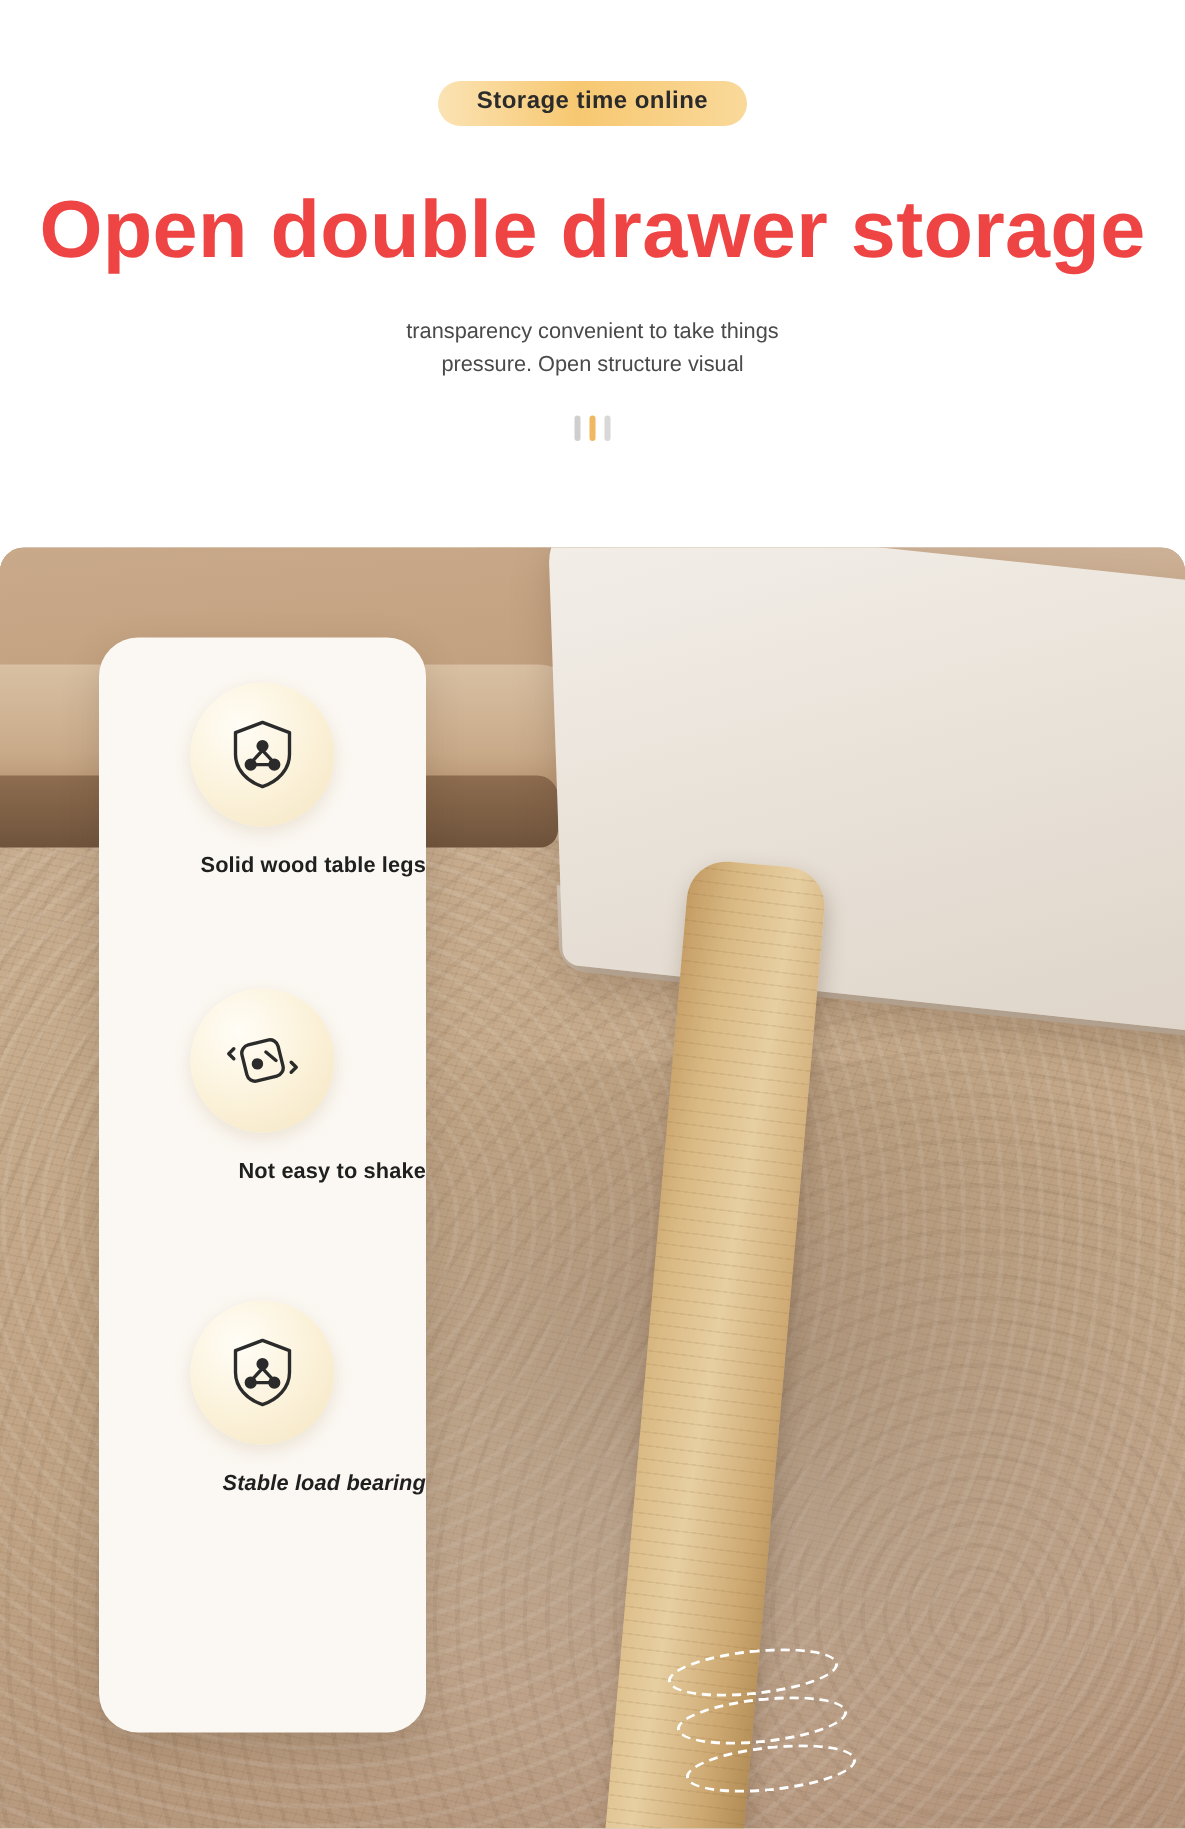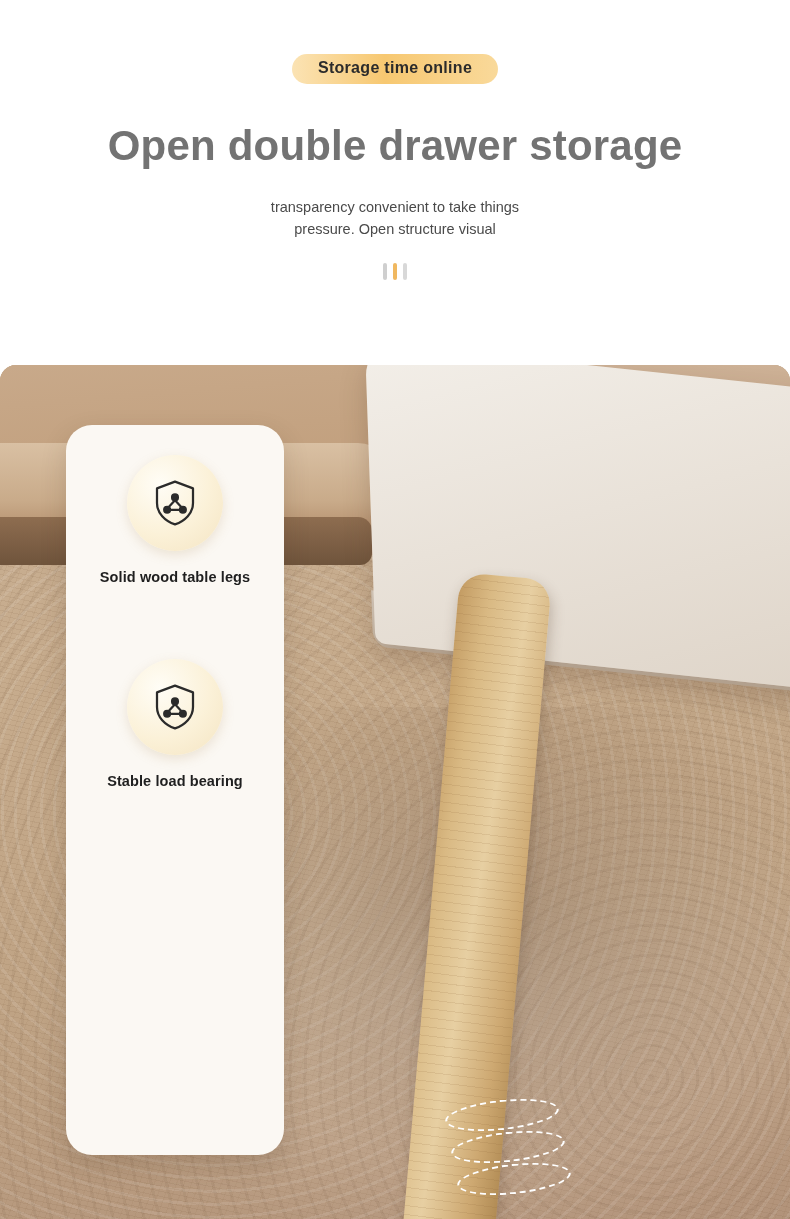--- a/index.html
+++ b/index.html
@@ -35,23 +35,23 @@
     background: linear-gradient(90deg, #fbe3b4 0%, #f7c871 45%, #f9d99a 100%);
     color: #2b2b2b;
     font-size: 16px;
     font-weight: bold;
     letter-spacing: 0.3px;
     line-height: 1;
   }
 
   .main-title {
     margin-top: 38px;
-    font-size: 42px;
+    font-size: 54px;
     font-weight: bold;
-    color: #737373;
+    color: #ef4444;
     letter-spacing: 0.2px;
   }
 
   .subtitle {
     margin-top: 26px;
     font-size: 14.5px;
     line-height: 1.55;
     color: #4a4a4a;
     font-weight: 500;
   }
@@ -219,21 +219,21 @@
     border-radius: 26px;
     box-shadow: 0 10px 26px rgba(70,48,30,0.18);
     display: flex;
     flex-direction: column;
     align-items: center;
     padding-top: 26px;
     box-sizing: border-box;
   }
   .feature {
     width: 100%;
-    text-align: center;
+    text-align: right;
     margin-bottom: 40px;
   }
   .feature .circle {
     width: 96px;
     height: 96px;
     margin: 0 auto 18px auto;
     border-radius: 50%;
     background: radial-gradient(circle at 34% 30%, #fffdf6 0%, #fbf1d8 55%, #f4e4c2 100%);
     box-shadow: 0 4px 12px rgba(180,150,100,0.22);
     display: flex;
@@ -303,20 +303,32 @@
             <path d="M24 5 L40 11 V24 C40 33 33 40 24 43 C15 40 8 33 8 24 V11 Z"></path>
             <circle cx="24" cy="19" r="2.6" fill="#2b2b2b"></circle>
             <circle cx="17" cy="30" r="2.6" fill="#2b2b2b"></circle>
             <circle cx="31" cy="30" r="2.6" fill="#2b2b2b"></circle>
             <path d="M24 21.6 L17.8 28.2 M24 21.6 L30.2 28.2 M19.6 30 H28.4"></path>
           </svg>
         </div>
         <div class="label">Solid wood table legs</div>
       </div>
 
+      <div class="feature">
+        <div class="circle">
+          <svg width="54" height="54" viewBox="0 0 48 48" fill="none" stroke="#2b2b2b" stroke-width="2" stroke-linecap="round" stroke-linejoin="round">
+            <rect x="13" y="13" width="22" height="22" rx="5" transform="rotate(-14 24 24)"></rect>
+            <circle cx="21" cy="26" r="2.4" fill="#2b2b2b"></circle>
+            <path d="M26 19 L32 24"></path>
+            <path d="M7 17 L4 20 L7 23"></path>
+            <path d="M41 25 L44 28 L41 31"></path>
+          </svg>
+        </div>
+        <div class="label">Not easy to shake</div>
+      </div>
 
       <div class="feature">
         <div class="circle">
           <svg width="54" height="54" viewBox="0 0 48 48" fill="none" stroke="#2b2b2b" stroke-width="2" stroke-linecap="round" stroke-linejoin="round">
             <path d="M24 5 L40 11 V24 C40 33 33 40 24 43 C15 40 8 33 8 24 V11 Z"></path>
             <circle cx="24" cy="19" r="2.6" fill="#2b2b2b"></circle>
             <circle cx="17" cy="30" r="2.6" fill="#2b2b2b"></circle>
             <circle cx="31" cy="30" r="2.6" fill="#2b2b2b"></circle>
             <path d="M24 21.6 L17.8 28.2 M24 21.6 L30.2 28.2 M19.6 30 H28.4"></path>
           </svg>

